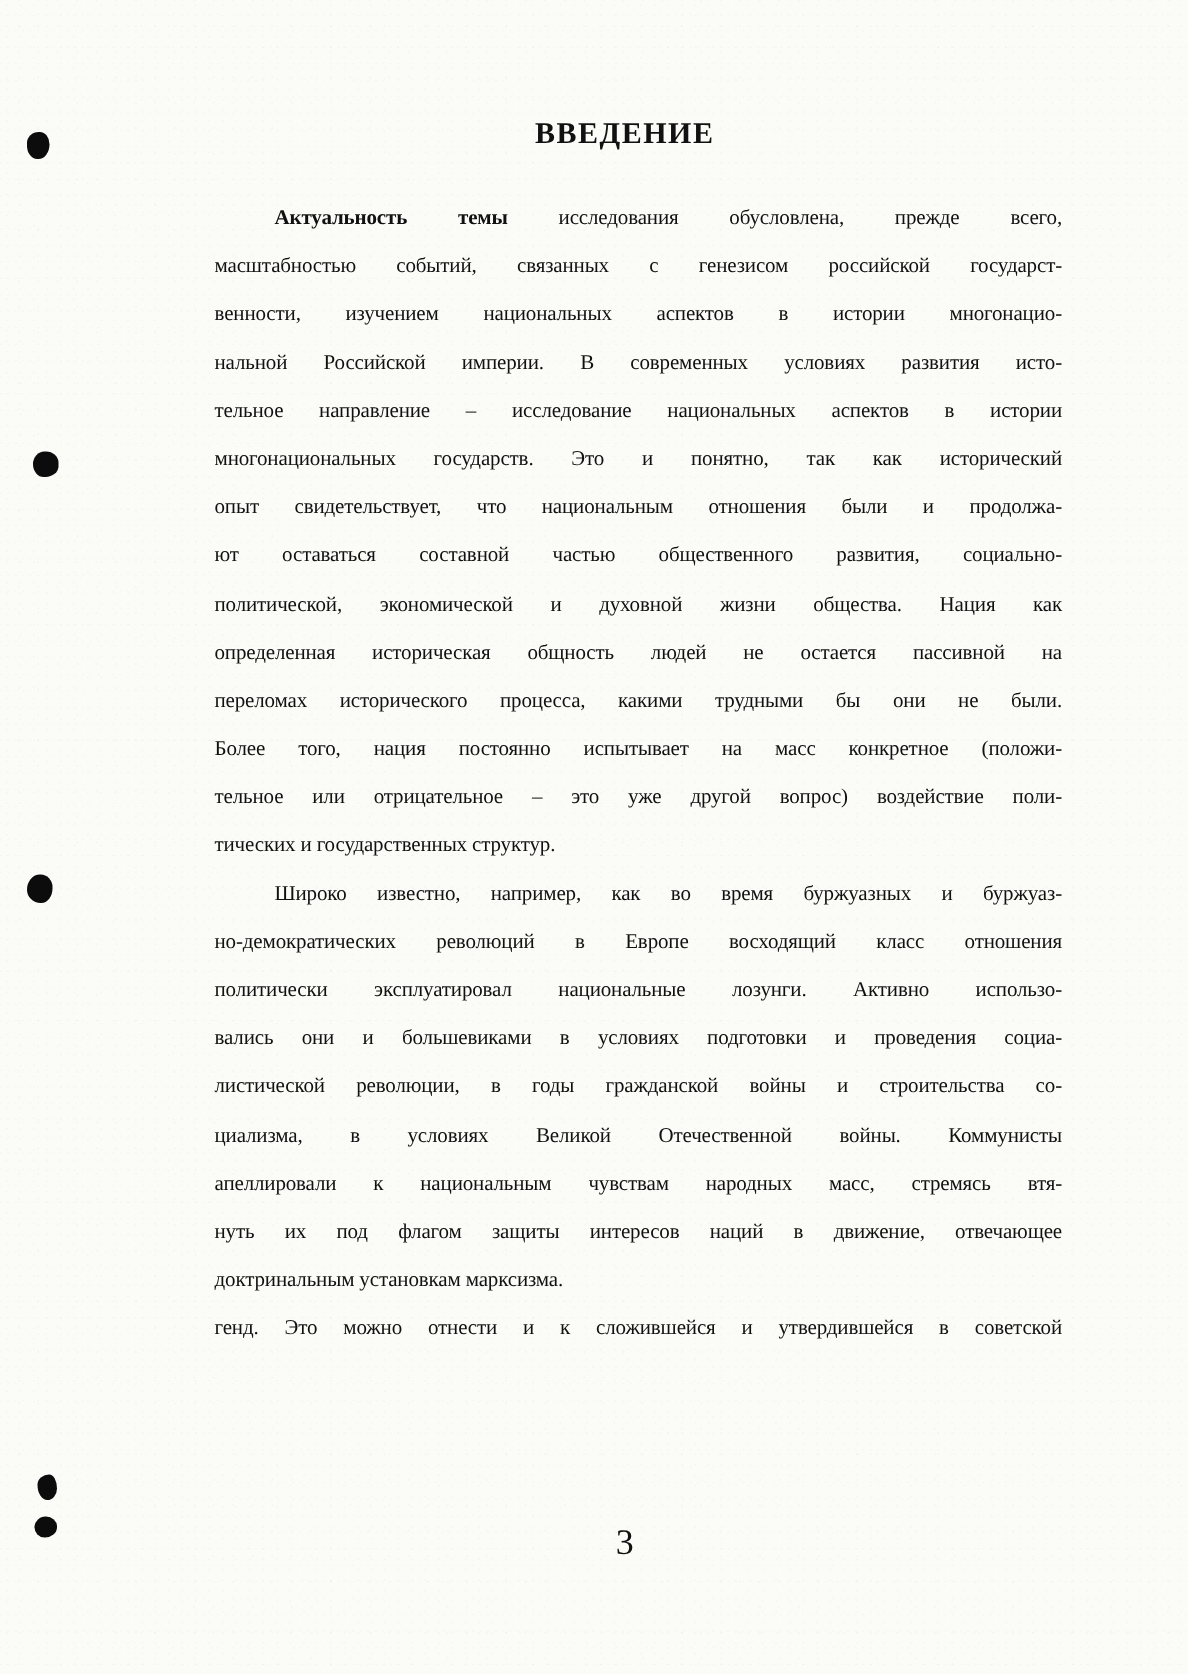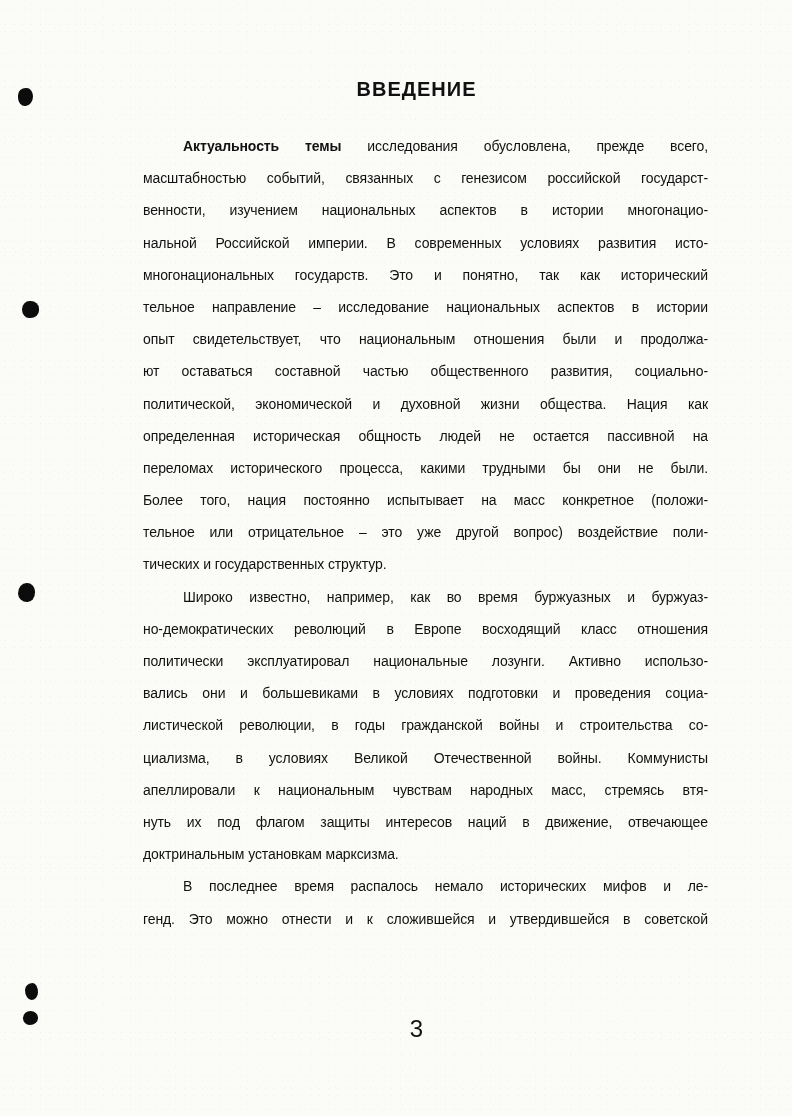--- a/index.html
+++ b/index.html
@@ -10,21 +10,21 @@
     height: 1116px;
     overflow: hidden;
     background-color: #fbfbf8;
     
     background-image:
       radial-gradient(circle, rgba(70,70,70,0.055) 0.5px, transparent 0.7px),
       radial-gradient(circle, rgba(70,70,70,0.04) 0.5px, transparent 0.7px),
       radial-gradient(circle, rgba(70,70,70,0.03) 0.5px, transparent 0.7px);
     background-size: 9px 7px, 5px 11px, 13px 17px;
     background-position: 0 0, 3px 4px, 6px 9px;
-    font-family: Liberation Sans, sans-serif;
+    font-family: Liberation Serif, serif;
     color: #111111;
   }
 
   .doc-title {
     position: absolute;
     top: 78px;
     left: 125px;
     width: 583px;
     text-align: center;
     font-weight: bold;
@@ -79,22 +79,22 @@
 
 <div class="page">
   <div class="doc-title">ВВЕДЕНИЕ</div>
 
   <div class="doc-body">
       <div class="para no-justify-last">
         <div class="line first"><b>Актуальность темы</b> исследования обусловлена, прежде всего,</div>
         <div class="line">масштабностью событий, связанных с генезисом российской государст-</div>
         <div class="line">венности, изучением национальных аспектов в истории многонацио-</div>
         <div class="line">нальной Российской империи. В современных условиях развития исто-</div>
+        <div class="line">тельное направление – исследование национальных аспектов в истории</div>
         <div class="line">многонациональных государств. Это и понятно, так как исторический</div>
-        <div class="line">тельное направление – исследование национальных аспектов в истории</div>
         <div class="line">опыт свидетельствует, что национальным отношения были и продолжа-</div>
         <div class="line">ют оставаться составной частью общественного развития, социально-</div>
         <div class="line">политической, экономической и духовной жизни общества. Нация как</div>
         <div class="line">определенная историческая общность людей не остается пассивной на</div>
         <div class="line">переломах исторического процесса, какими трудными бы они не были.</div>
         <div class="line">Более того, нация постоянно испытывает на масс конкретное (положи-</div>
         <div class="line">тельное или отрицательное – это уже другой вопрос) воздействие поли-</div>
         <div class="line last">тических и государственных структур.</div>
       </div>
       <div class="para no-justify-last">
@@ -102,21 +102,20 @@
         <div class="line">но-демократических революций в Европе восходящий класс отношения</div>
         <div class="line">политически эксплуатировал национальные лозунги. Активно использо-</div>
         <div class="line">вались они и большевиками в условиях подготовки и проведения социа-</div>
         <div class="line">листической революции, в годы гражданской войны и строительства со-</div>
         <div class="line">циализма, в условиях Великой Отечественной войны. Коммунисты</div>
         <div class="line">апеллировали к национальным чувствам народных масс, стремясь втя-</div>
         <div class="line">нуть их под флагом защиты интересов наций в движение, отвечающее</div>
         <div class="line last">доктринальным установкам марксизма.</div>
       </div>
       <div class="para">
-        <div class="line first">В последнее время распалось немало исторических мифов и ле-</div>
         <div class="line">генд. Это можно отнести и к сложившейся и утвердившейся в советской</div>
       </div>
     </div>
 
   <div class="page-number">3</div>
 
   <div id="blots-layer">
       <div class="ink-blot" style="left: 18px; top: 88px; width: 15px; height: 18px; border-radius: 55% 45% 52% 48% / 42% 48% 58% 52%;"></div>
       <div class="ink-blot" style="left: 22px; top: 301px; width: 17px; height: 17px; border-radius: 48% 52% 55% 45% / 52% 48% 45% 55%;"></div>
       <div class="ink-blot" style="left: 18px; top: 583px; width: 17px; height: 19px; border-radius: 52% 48% 45% 55% / 55% 45% 52% 48%;"></div>

